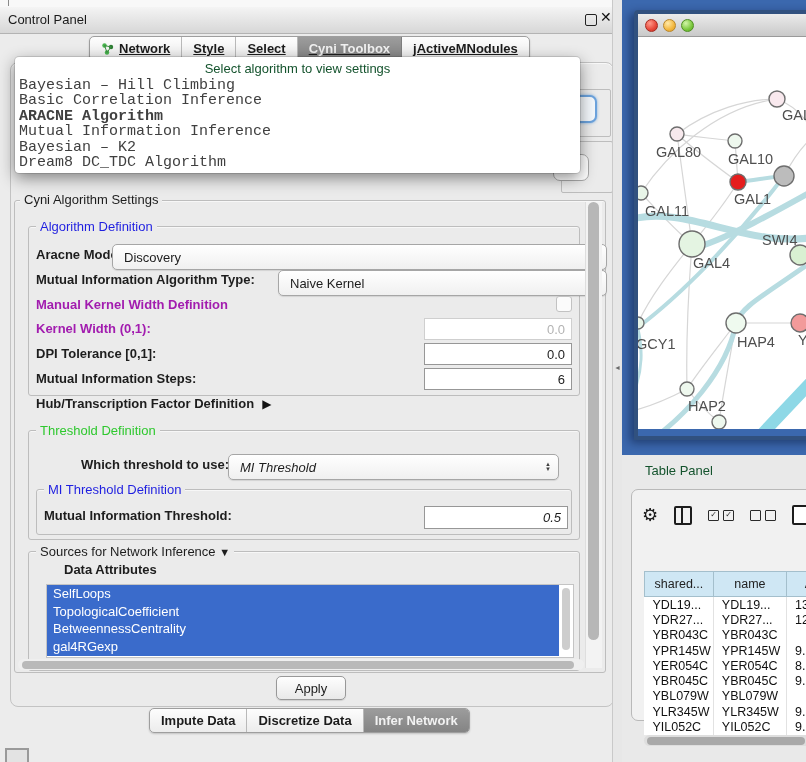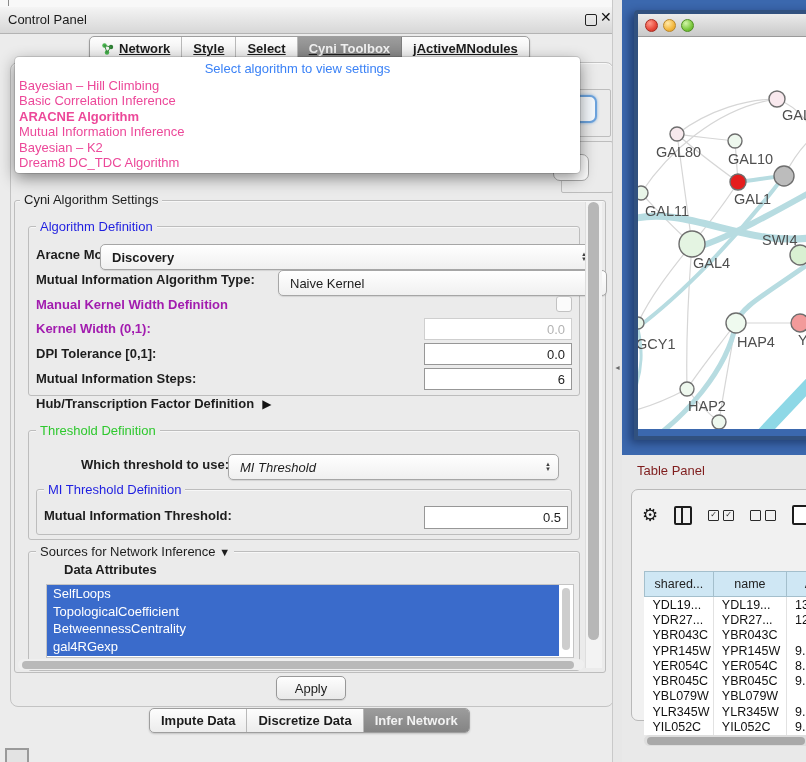--- a/index.html
+++ b/index.html
@@ -28,23 +28,23 @@
     border:1px solid #c3c3c3;border-radius:8px;box-shadow:inset 0 1px 0 #f8f8f8;}
   
   .frag-group{position:absolute;border:1px solid #bdbdbd;border-radius:2px;}
   .frag-combo-focus{position:absolute;left:566px;top:94px;width:26px;height:24px;border:2px solid #6ca3dd;
     border-radius:7px;background:#f4f8fc;box-shadow:0 0 3px #7fb0e2;}
   .frag-combo-white{position:absolute;left:552px;top:153px;width:34px;height:25px;border:1px solid #a9a9a9;
     border-radius:7px;background:#fff;}
   
   .popup{position:absolute;left:15px;top:57px;width:565px;height:116px;background:#fff;z-index:30;
     border-radius:4px;box-shadow:0 5px 16px rgba(0,0,0,.45),0 0 0 1px rgba(0,0,0,.12);}
-  .popup-placeholder{position:absolute;left:0;top:4px;width:100%;text-align:center;font-size:13px;color:#3b82f6;}
+  .popup-placeholder{position:absolute;left:0;top:4px;width:100%;text-align:center;font-size:13px;color:#14532d;}
   .algo-list{position:absolute;left:3px;top:21px;right:3px;}
-  .algo-item{font-size:13px;line-height:15.4px;padding-left:1px;color:#ec4899;white-space:nowrap;}
+  .algo-item{font-size:15px;line-height:15.4px;padding-left:1px;color:#404040;white-space:nowrap;font-family:Liberation Mono, monospace;}
   .algo-item.b{font-weight:bold;}
   
   .gbox{position:absolute;border:1px solid #bdbdbd;border-radius:3px;
     box-shadow:inset 0 1px 0 rgba(255,255,255,.6);}
   .legend{position:absolute;background:#ebebeb;padding:0 4px;font-size:13px;white-space:nowrap;z-index:2;}
   .legend.blue{color:var(--label-blue);}
   .legend.green{color:var(--label-green);}
   .flabel{position:absolute;font-size:13px;font-weight:bold;color:#1d1d1d;white-space:nowrap;}
   .flabel.disabled{color:#a21caf;}
   .combo{position:absolute;background:linear-gradient(#ffffff,#f0f0f0);border:1px solid #a6a6a6;
@@ -82,21 +82,21 @@
     border-radius:4px 4px 0 0;box-shadow:-4px 3px 10px rgba(0,10,40,.45);}
   .net-titlebar{height:22px;background:linear-gradient(#ebebeb,#c9c9c9);border-bottom:1px solid #9a9a9a;
     display:flex;align-items:center;gap:5px;padding-left:7px;}
   .light{width:11px;height:11px;border-radius:50%;}
   .light.red{background:radial-gradient(circle at 35% 30%,#ff9a8a,#e8483a 60%,#c13026);border:1px solid #a52a20;}
   .light.yellow{background:radial-gradient(circle at 35% 30%,#ffe9a8,#f3b73f 60%,#d89a28);border:1px solid #b8862a;}
   .light.green{background:radial-gradient(circle at 35% 30%,#d2f5a8,#7cc83e 60%,#57a822);border:1px solid #4f8f22;}
   .net-content{height:392px;background:#fff;overflow:hidden;}
   
   .table-panel{position:absolute;left:622px;top:455px;width:184px;height:307px;background:#e9e9e9;}
-  .tp-title{position:absolute;left:15px;top:8px;font-size:13px;color:#7f1d1d;}
+  .tp-title{position:absolute;left:23px;top:8px;font-size:13px;color:#14532d;}
   .tp-inner{position:absolute;left:9px;top:34px;width:200px;height:230px;background:#f1f1f1;
     border:1px solid #b9b9b9;border-radius:7px;}
   .tp-toolbar{position:absolute;left:10px;top:14px;height:22px;display:flex;align-items:center;gap:16px;}
   .gear{font-family:"DejaVu Sans",sans-serif;font-size:18px;color:#1a1a1a;line-height:18px;}
   .cols-icon{width:14px;height:15px;border:2px solid #1d1d1d;border-radius:2px;position:relative;}
   .cols-icon::after{content:"";position:absolute;left:5px;top:0;width:2px;height:100%;background:#1d1d1d;}
   .pair{display:flex;gap:4px;}
   .cbx{width:9px;height:9px;border:1.5px solid #2a2a2a;border-radius:1px;font-size:8px;line-height:8px;
     text-align:center;color:#2a2a2a;font-weight:bold;}
   .doc-icon{width:12px;height:16px;border:2px solid #1d1d1d;border-radius:2px;background:#fff;}
@@ -168,21 +168,21 @@
       </div>
   </div>
 
   <div class="gbox" style="left:14px;top:200px;width:590px;height:471px;"></div>
   <div class="legend" style="left:20px;top:192px;">Cyni Algorithm Settings</div>
 
   <div class="gbox" style="left:28px;top:226px;width:550px;height:168px;"></div>
   <div class="legend blue" style="left:36px;top:219px;">Algorithm Definition</div>
 
   <div class="flabel" style="left:36px;top:247px;">Aracne Mode:</div>
-  <div class="combo" style="left:100px;top:244px;width:460px;height:24px;font-weight:bold;">
+  <div class="combo" style="left:112px;top:244px;width:460px;height:24px;">
     <span>Discovery</span>
     <span class="stepper">
         <span>▲</span>
         <span>▼</span>
       </span>
   </div>
 
   <div class="flabel" style="left:36px;top:272px;">Mutual Information Algorithm Type:</div>
   <div class="combo" style="left:278px;top:270px;width:294px;height:24px;">
     <span>Naive Kernel</span>
@@ -216,21 +216,21 @@
     <span>MI Threshold</span>
     <span class="stepper">
         <span>▲</span>
         <span>▼</span>
       </span>
   </div>
 
   <div class="gbox" style="left:36px;top:489px;width:534px;height:44px;background:#ebebeb;"></div>
   <div class="legend blue" style="left:44px;top:482px;">MI Threshold Definition</div>
   <div class="flabel" style="left:44px;top:508px;">Mutual Information Threshold:</div>
-  <div class="tfield" style="left:424px;top:506px;width:130px;height:21px;">0.5</div>
+  <div class="tfield" style="left:424px;top:506px;width:130px;height:21px;font-style:italic;">0.5</div>
 
   <div class="gbox" style="left:28px;top:551px;width:550px;height:118px;"></div>
   <div class="legend" style="left:36px;top:544px;">
     <span>Sources for Network Inference</span> <span style="font-size:11px;">▼</span>
   </div>
   <div class="flabel" style="left:36px;top:562px;margin-left:28px;">Data Attributes</div>
   <div class="attr-list" id="attr-list">
       <div class="attr-item">SelfLoops</div>
       <div class="attr-item">TopologicalCoefficient</div>
       <div class="attr-item">BetweennessCentrality</div>

